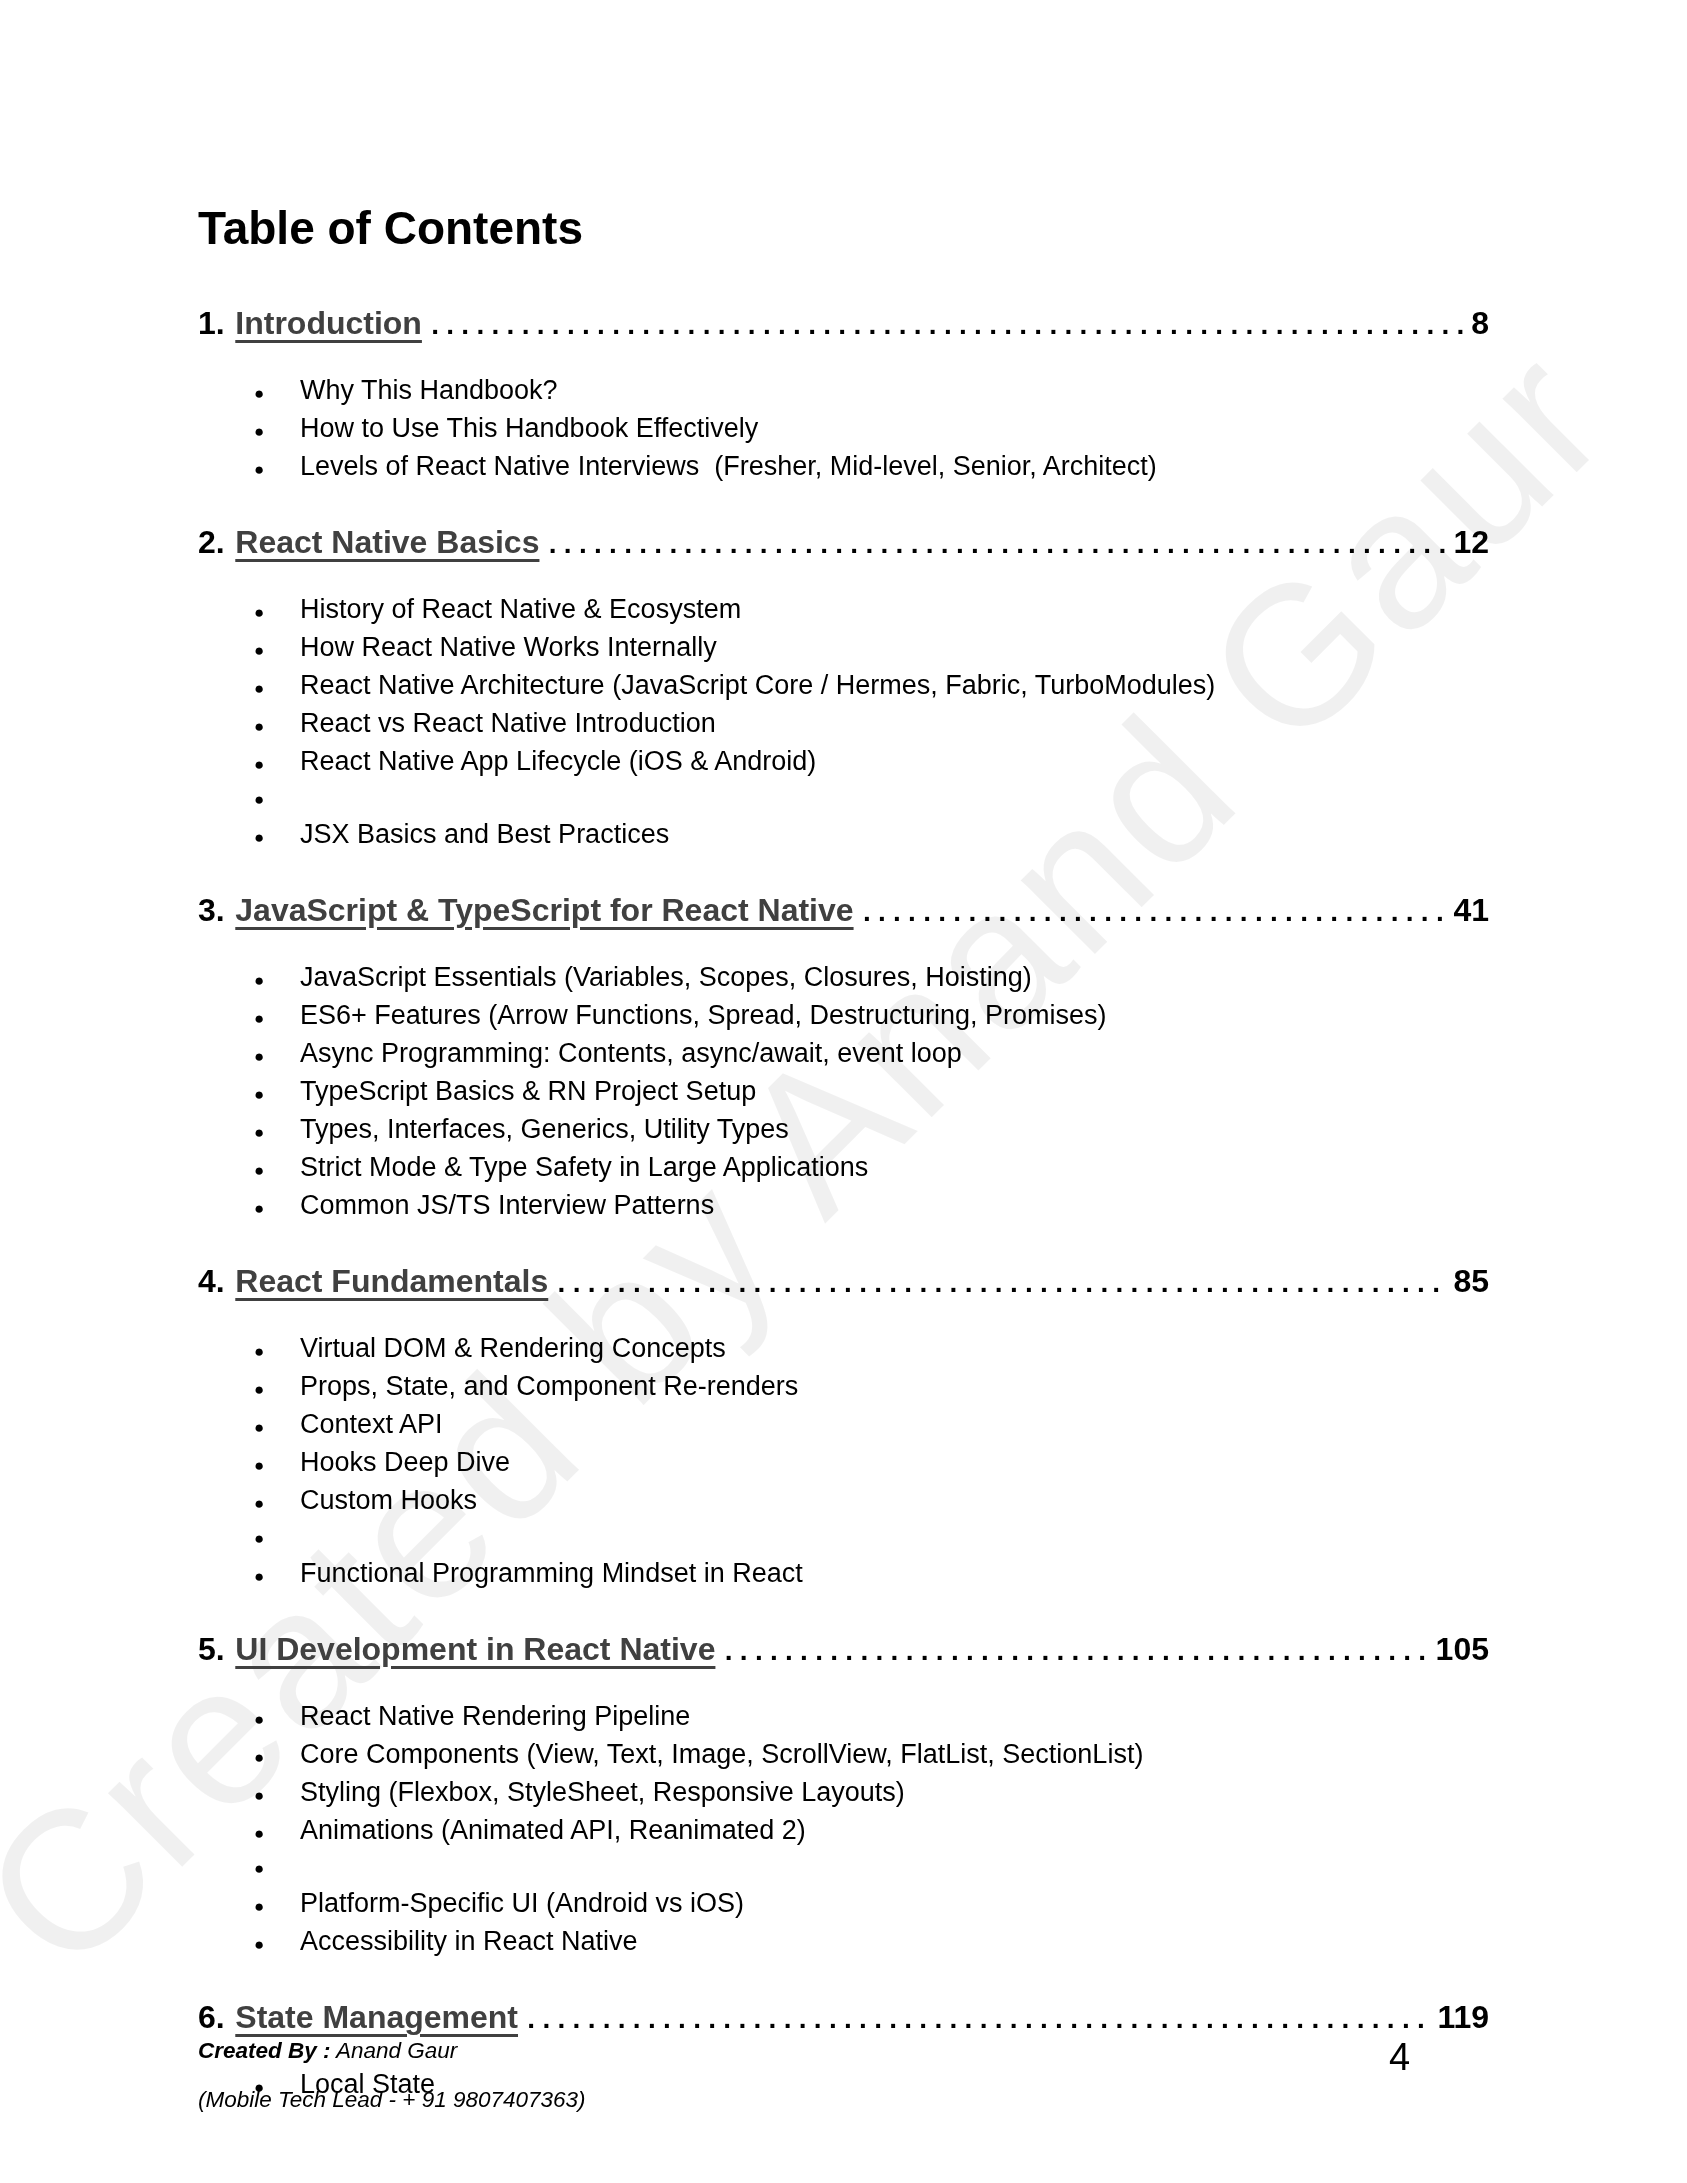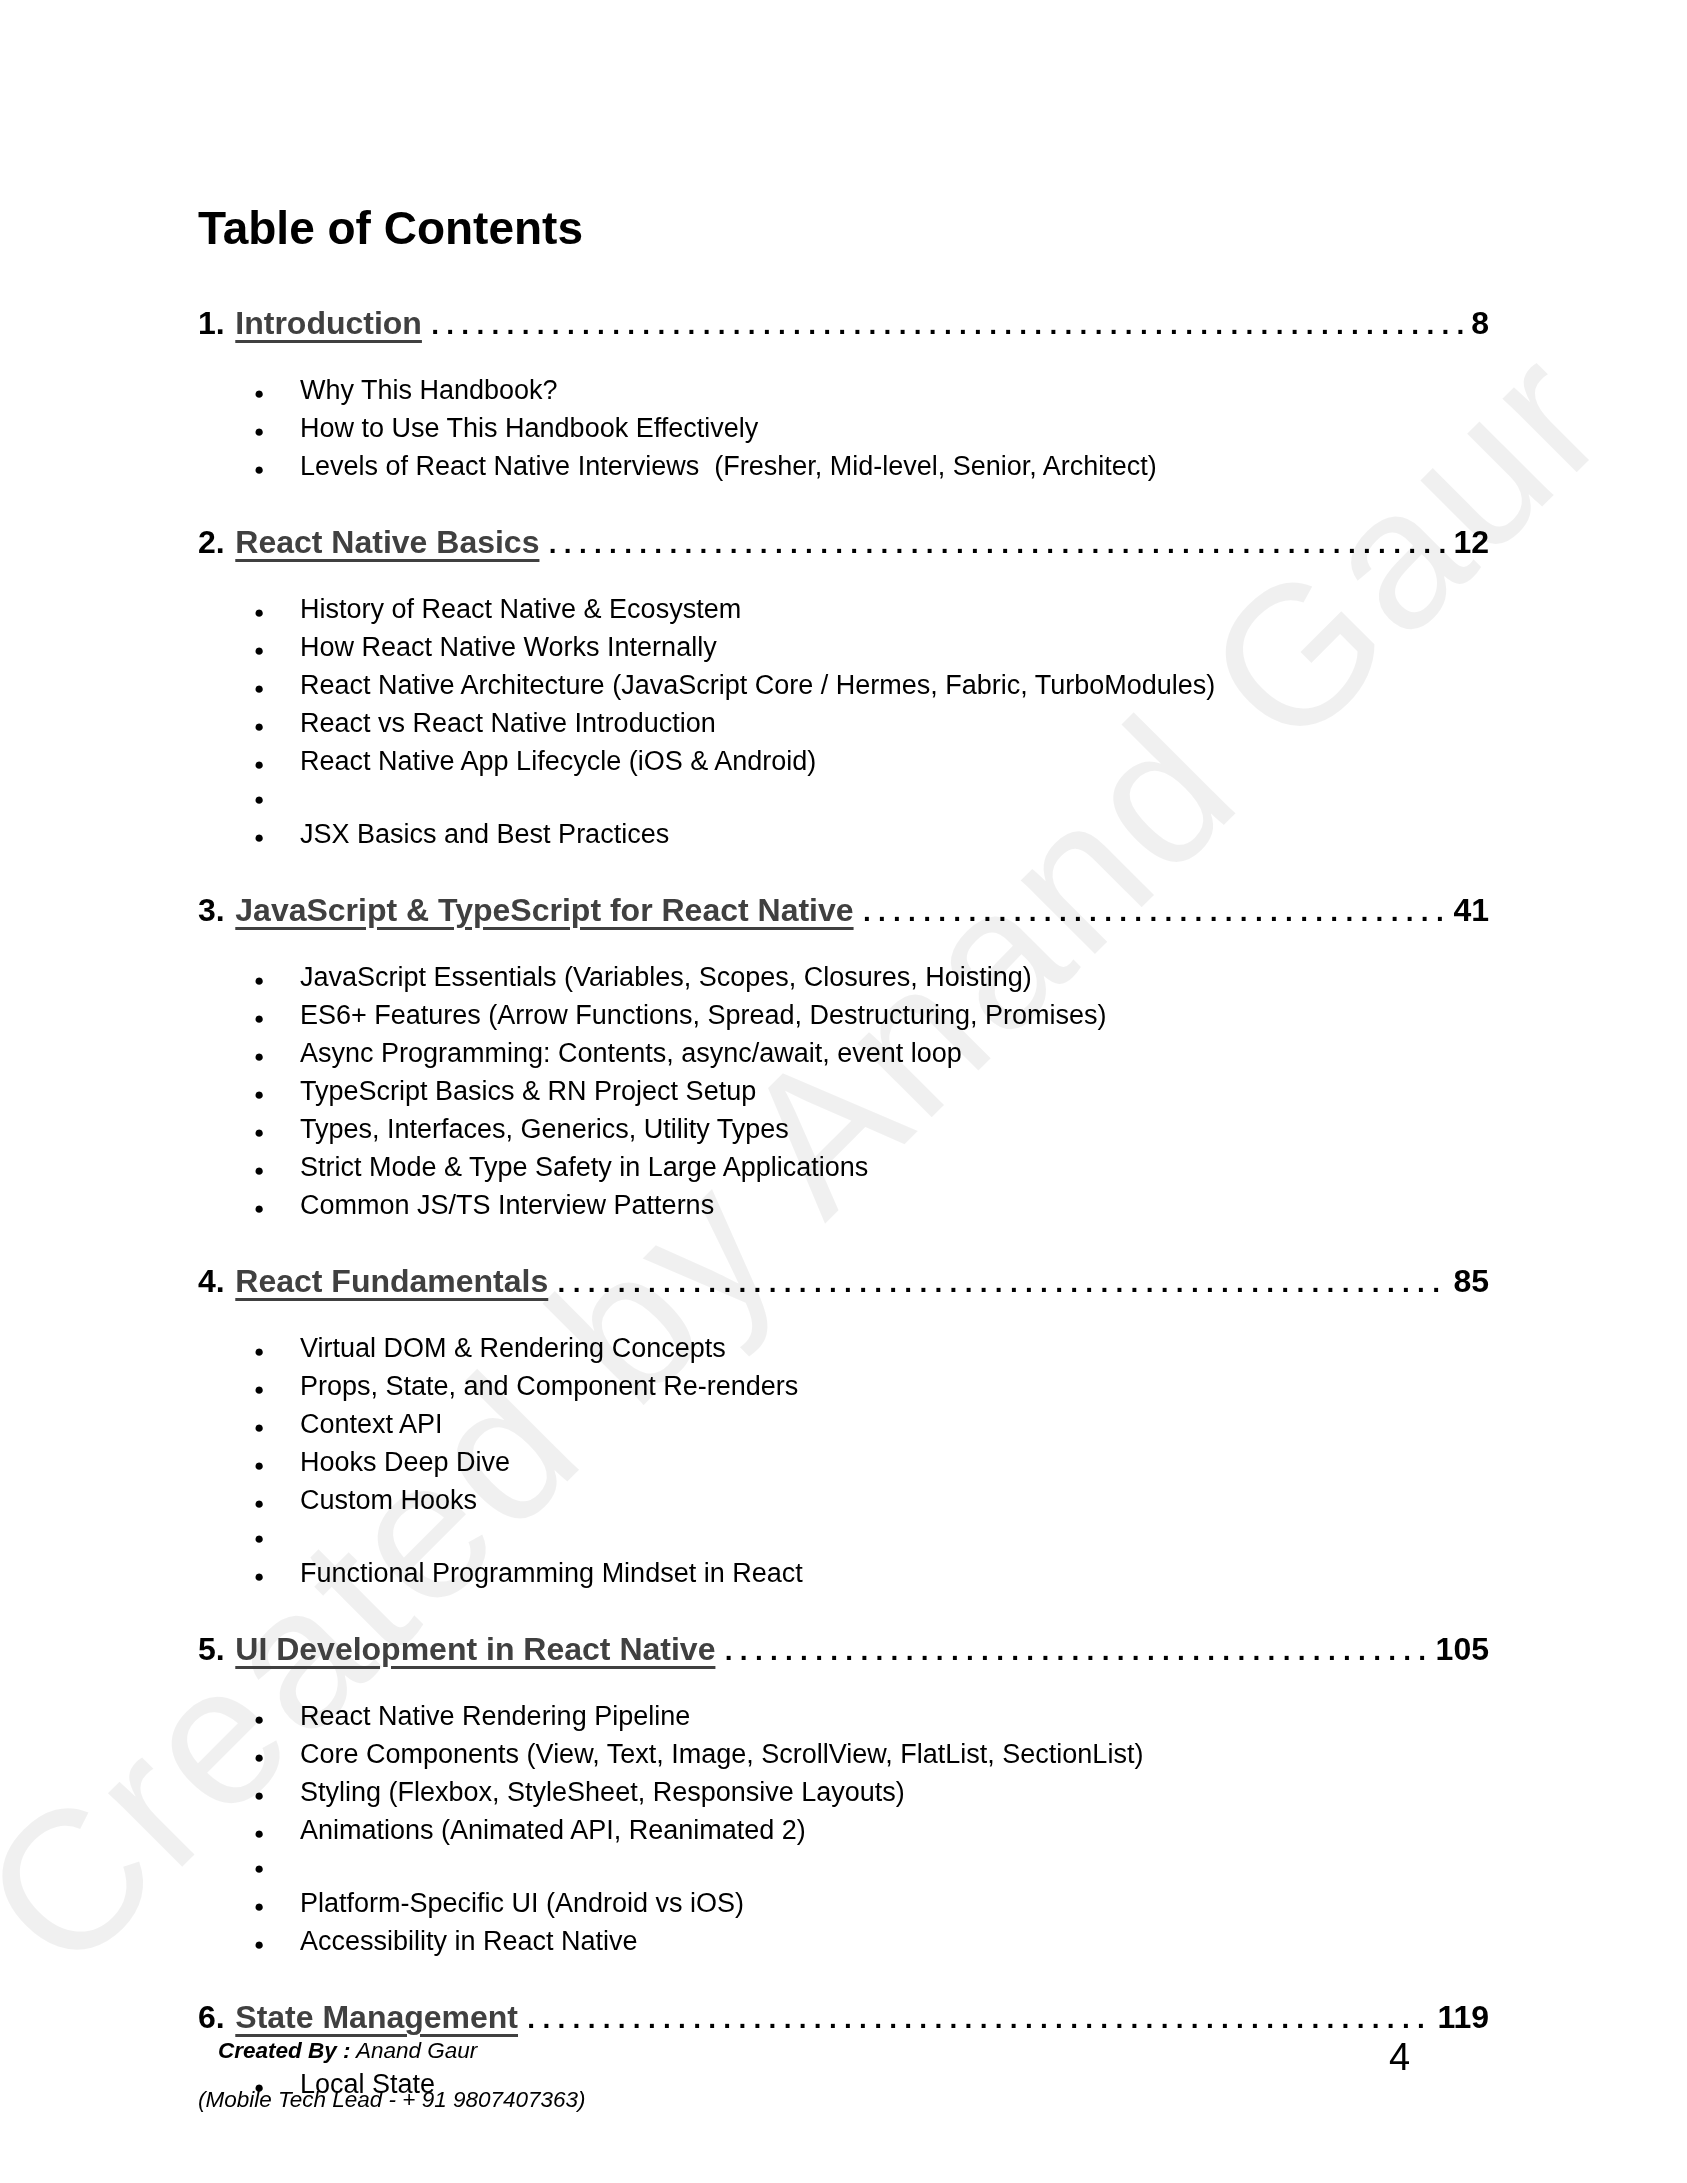--- a/index.html
+++ b/index.html
@@ -77,21 +77,21 @@
     font-size:17px;
   }
   .item-text{white-space:pre-wrap;}
   .footer-line1{
     position:absolute;
     left:198px;top:2038px;
     font-size:22.5px;
     font-style:italic;
     z-index:1;
   }
-  .footer-line1 .fl-bold{font-weight:700;margin-left:20px;}
+  .footer-line1 .fl-bold{font-weight:700;}
   .footer-line2{
     position:absolute;
     left:198px;top:2087px;
     font-size:22.5px;
     font-style:italic;
     z-index:1;
   }
   .page-number{
     position:absolute;
     left:1389px;top:2036px;

